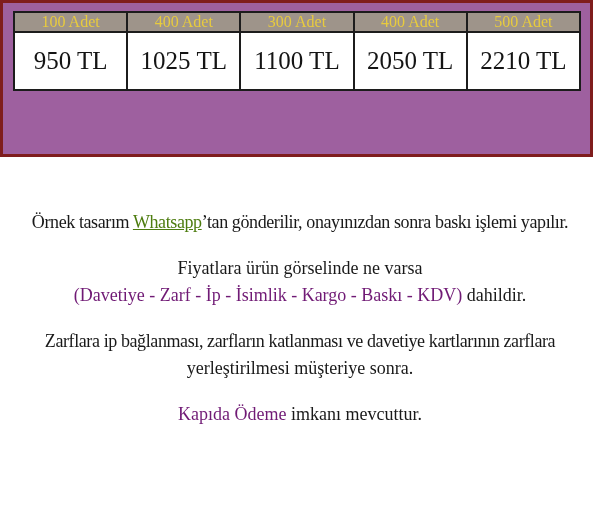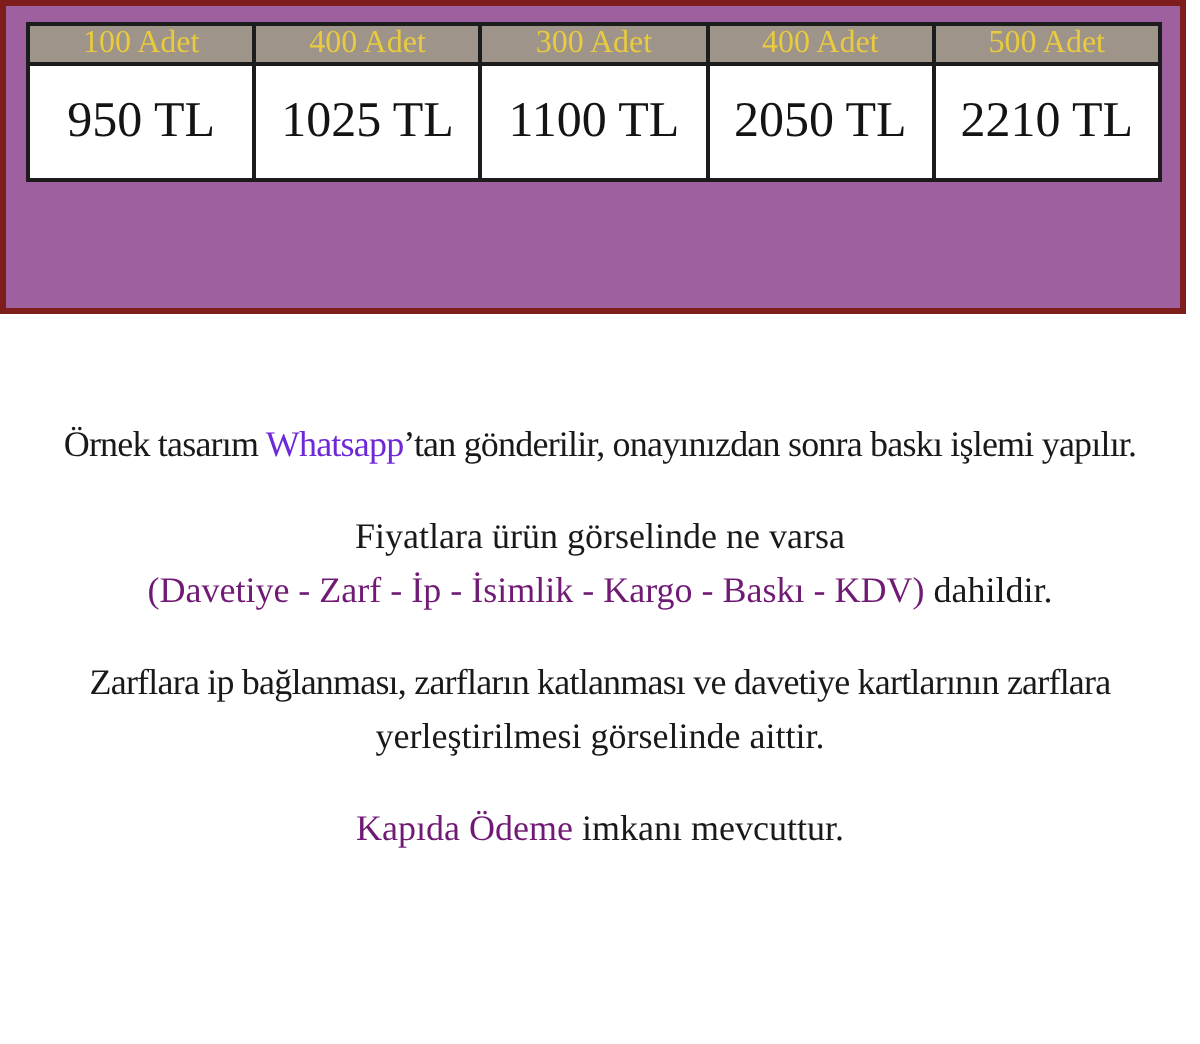--- a/index.html
+++ b/index.html
@@ -53,21 +53,21 @@
   }
   .note {
     margin: 19px 0;
     display: flex;
     flex-direction: column;
     align-items: center;
   }
   .line { white-space: nowrap; }
   .tight { letter-spacing: -0.4px; }
   .red  { color: #701a75; }
-  .blue { color: #6d28d9; }
+  .blue { color: #4d7c0f; text-decoration: underline; }
 </style>
 </head>
 <body>
 
 <div class="banner">
 
   <table class="price-table first">
     <tbody>
       <tr>
         <th>100 Adet</th>
@@ -95,21 +95,21 @@
     <div class="line tight"><span>Örnek tasarım </span><span class="blue">Whatsapp</span><span>’tan gönderilir, onayınızdan sonra baskı işlemi yapılır.</span></div>
   </div>
 
   <div class="note">
     <div class="line"><span>Fiyatlara ürün görselinde ne varsa</span></div>
     <div class="line"><span class="red">(Davetiye - Zarf - İp - İsimlik - Kargo - Baskı - KDV)</span><span> dahildir.</span></div>
   </div>
 
   <div class="note">
     <div class="line tight"><span>Zarflara ip bağlanması, zarfların katlanması ve davetiye kartlarının zarflara</span></div>
-    <div class="line"><span>yerleştirilmesi görselinde aittir.</span></div>
+    <div class="line"><span>yerleştirilmesi müşteriye sonra.</span></div>
   </div>
 
   <div class="note">
     <div class="line"><span class="red">Kapıda Ödeme</span><span> imkanı mevcuttur.</span></div>
   </div>
 
 
 </div>
 
 </body></html>

